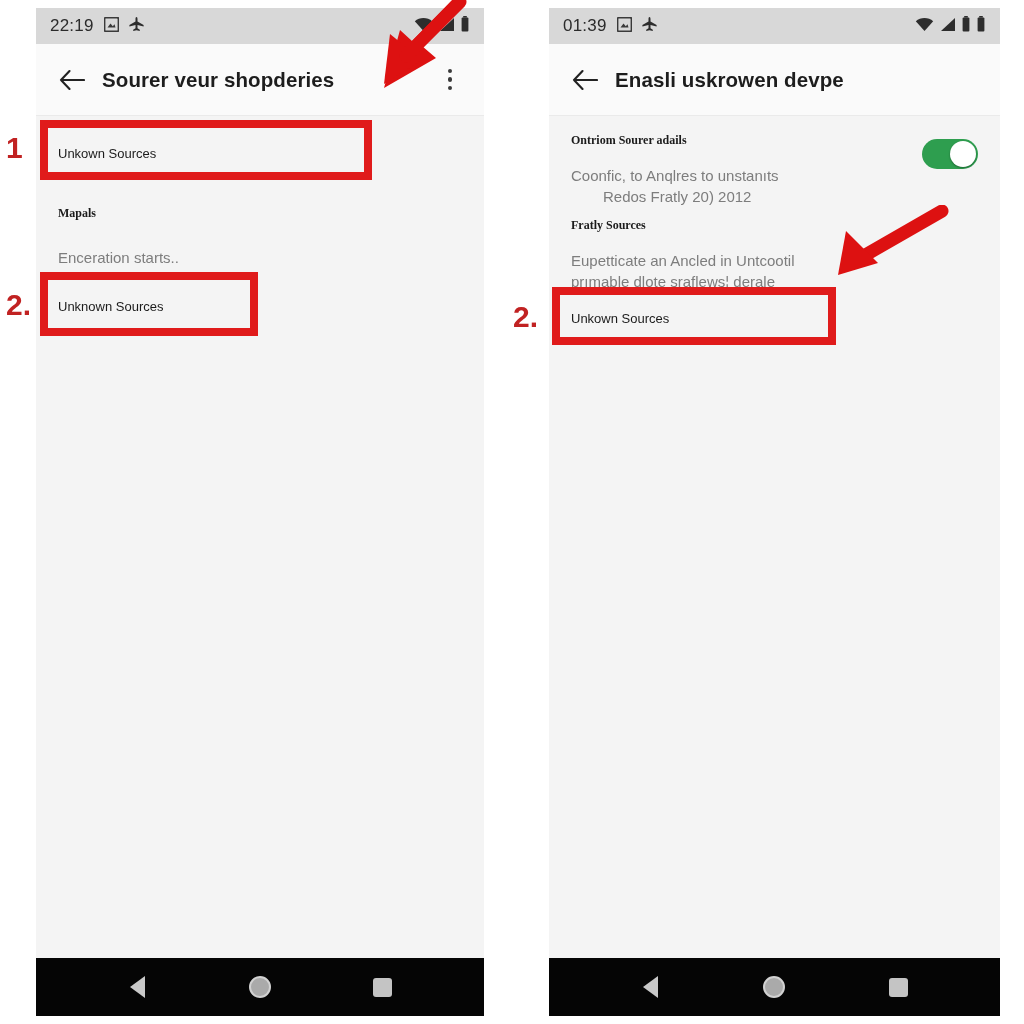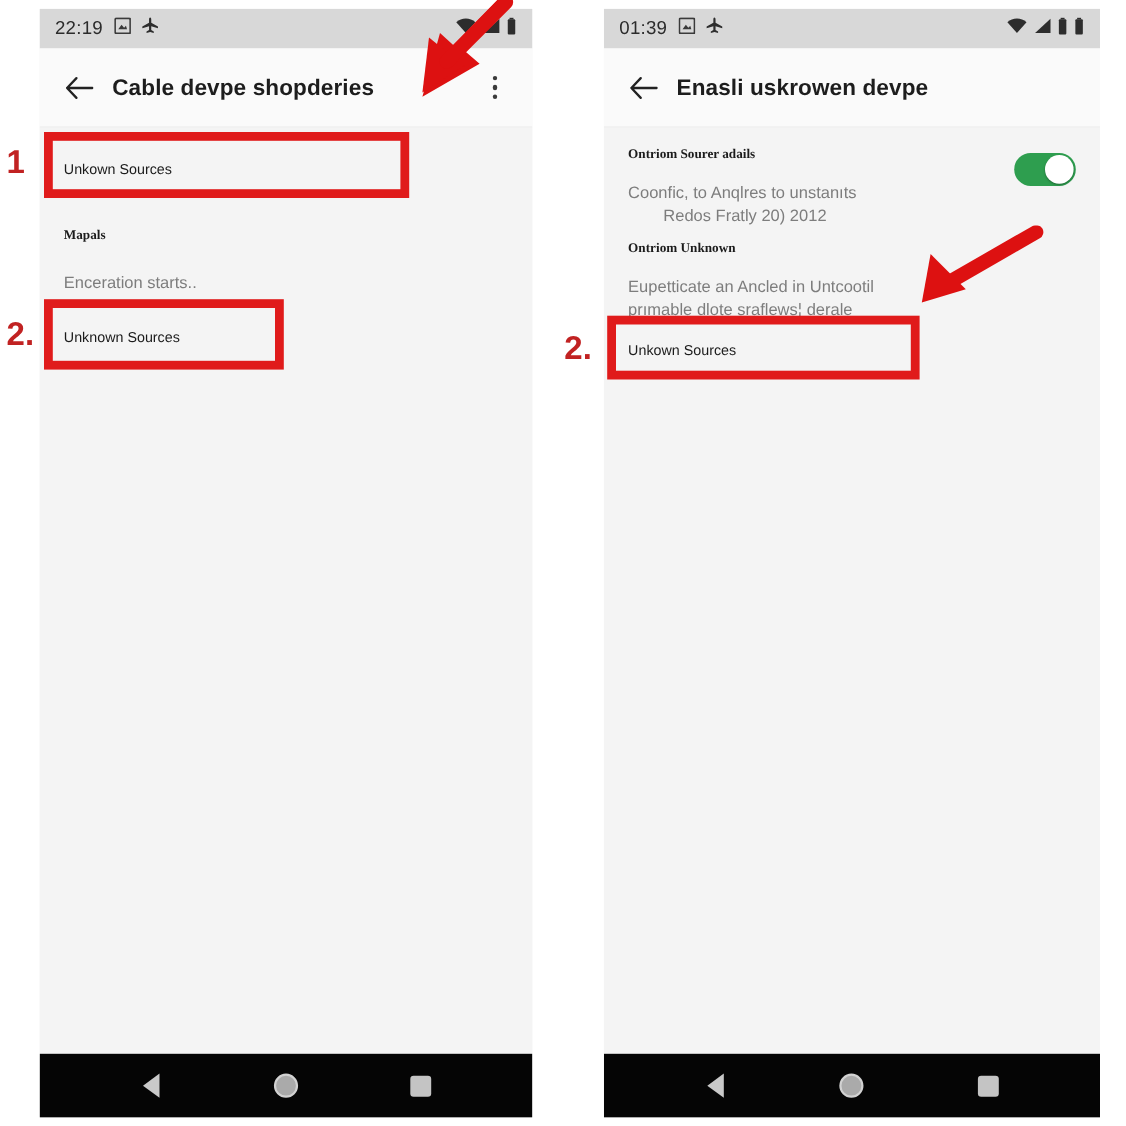--- a/index.html
+++ b/index.html
@@ -226,21 +226,21 @@
         </span>
       </span>
     </div>
 
     <div class="appbar">
       <span class="back-btn">
         <svg width="26" height="22" viewBox="0 0 26 22">
             <path d="M10.5 2 L2 11 L10.5 20 M2 11 L25 11" fill="none" stroke="#222" stroke-width="2.1" stroke-linecap="round" stroke-linejoin="round"></path>
           </svg>
       </span>
-      <span class="appbar-title">Cable devpe shopderies</span>
+      <span class="appbar-title">Sourer veur shopderies</span>
       <span class="overflow-btn">
           <i></i>
           <i></i>
           <i></i>
         </span>
     </div>
 
     <div class="body">
       <span class="row-title" style="left:22px; top:30px;">Unkown Sources</span>
 
@@ -316,21 +316,21 @@
     </div>
 
     <div class="body">
       <span class="row-title bold" style="left:22px; top:17px;">Ontriom Sourer adails</span>
       <span class="row-sub" style="left:22px; top:49px;">Coonfic, to Anqlres to unstanıts</span>
       <span class="row-sub" style="left:22px; top:70px;margin-left:32px;">Redos Fratly 20) 2012</span>
       <span class="switch" style="right:22px; top:23px;">
           <span class="knob"></span>
         </span>
 
-      <span class="row-title bold" style="left:22px; top:102px;">Ontriom Unknown</span>
+      <span class="row-title bold" style="left:22px; top:102px;">Fratly Sources</span>
       <span class="row-sub" style="left:22px; top:134px;">Eupetticate an Ancled in Untcootil</span>
       <span class="row-sub" style="left:22px; top:155px;">prımable dlote sraflews¦ derale</span>
 
       <span class="row-title" style="left:22px; top:195px;">Unkown Sources</span>
 
       <div class="navbar">
         <span class="nav-btn">
             <span class="nav-back"></span>
           </span>
         <span class="nav-btn">

